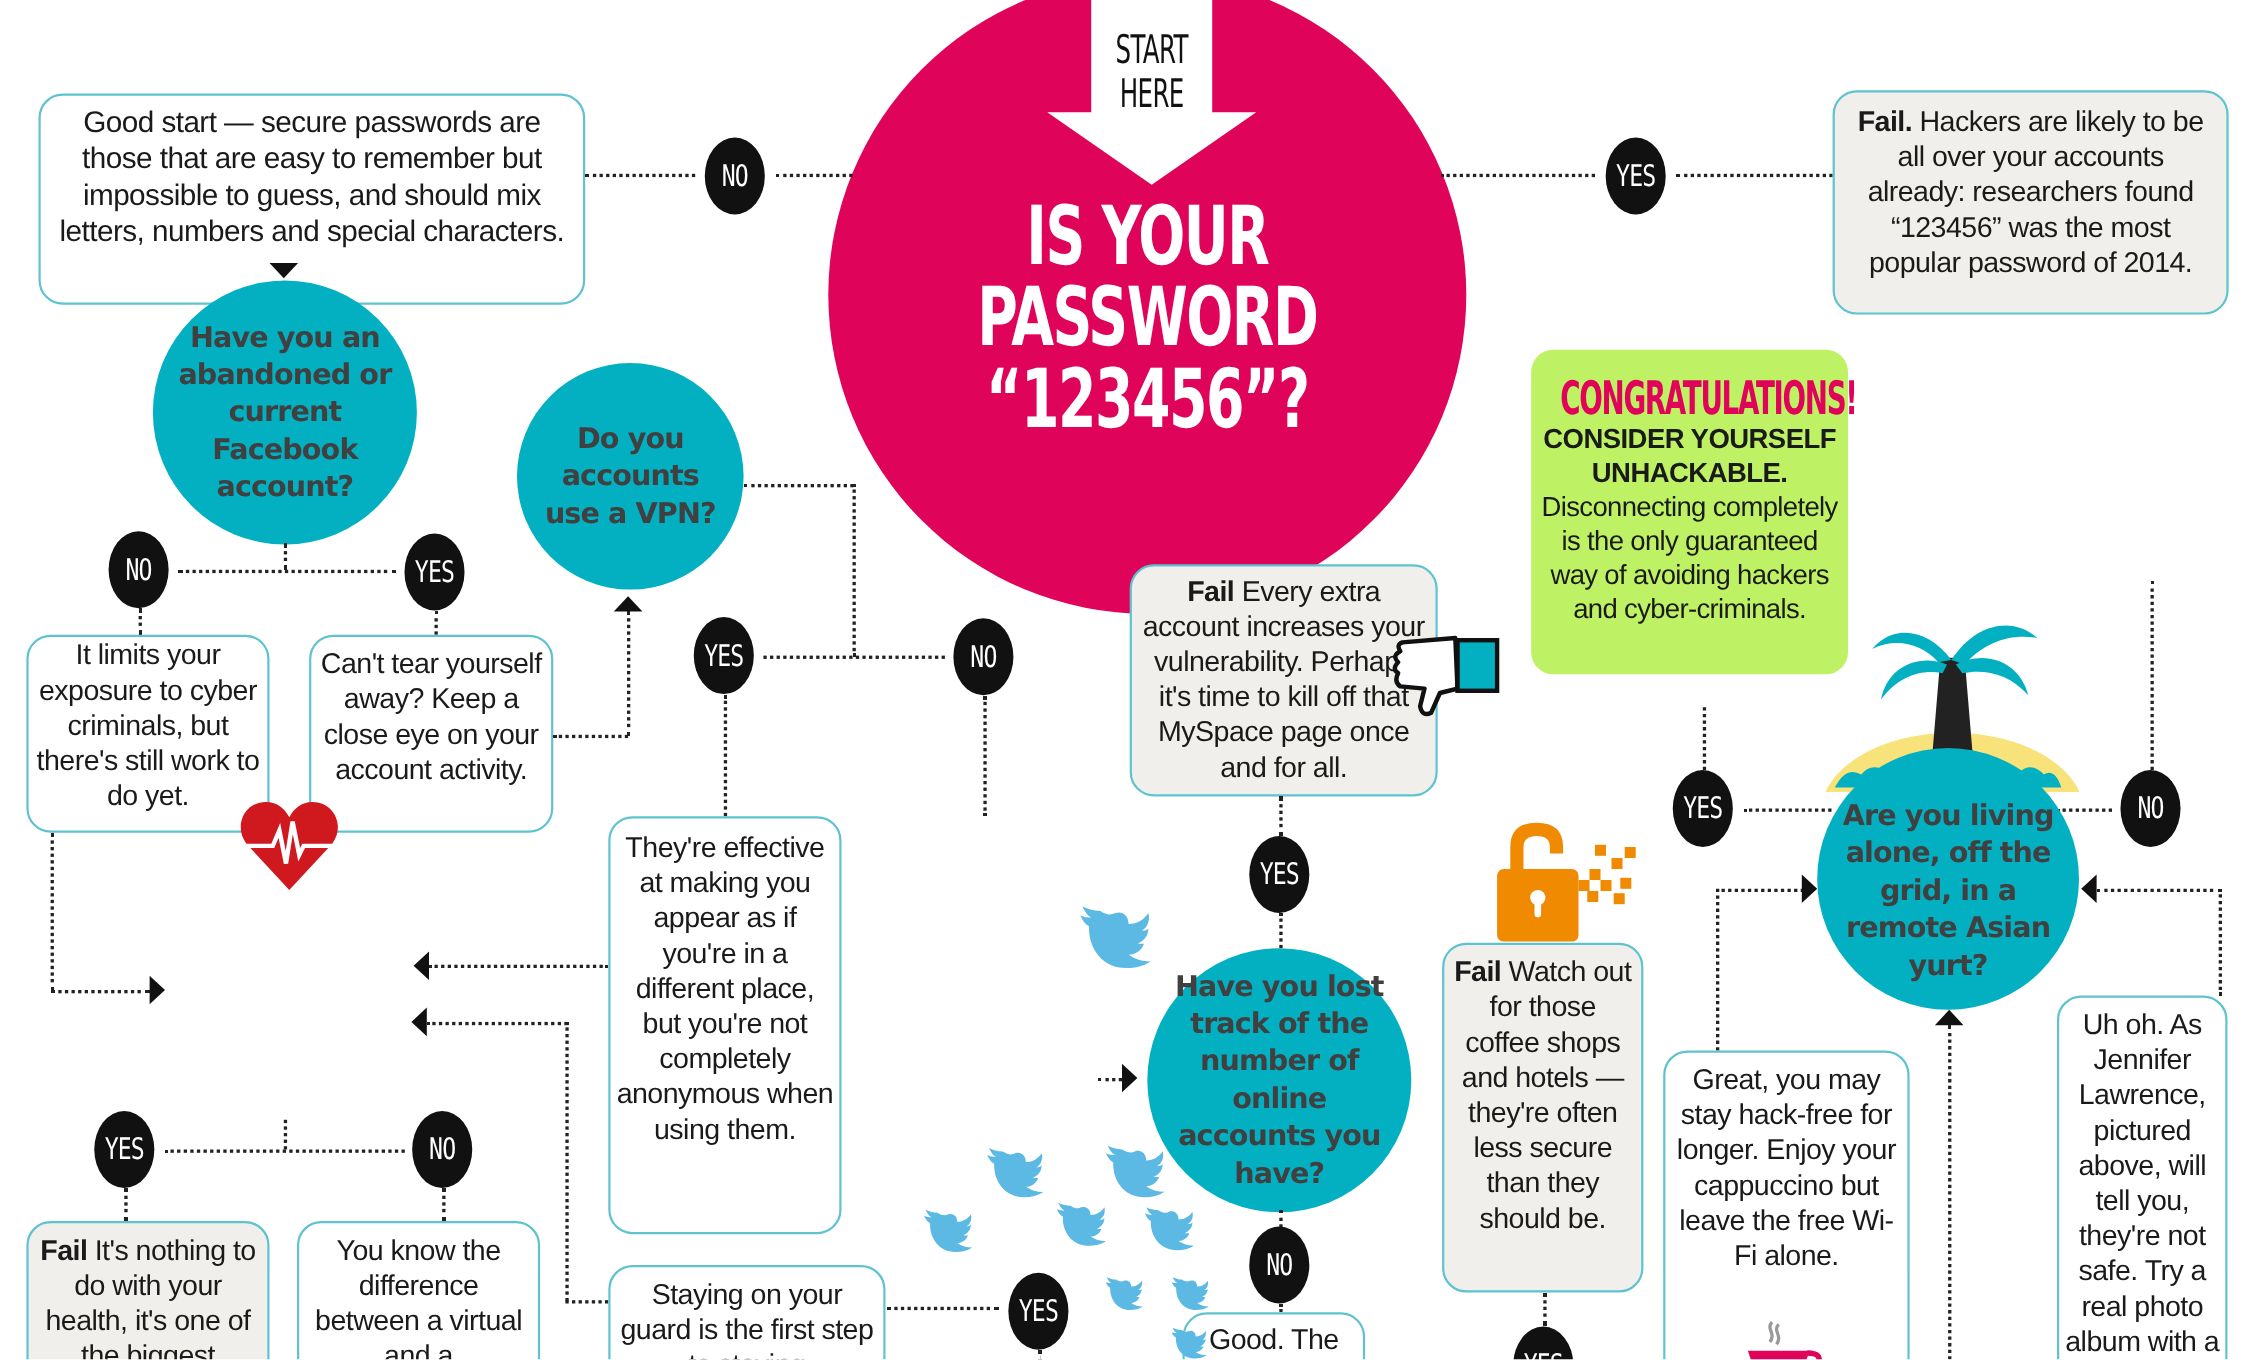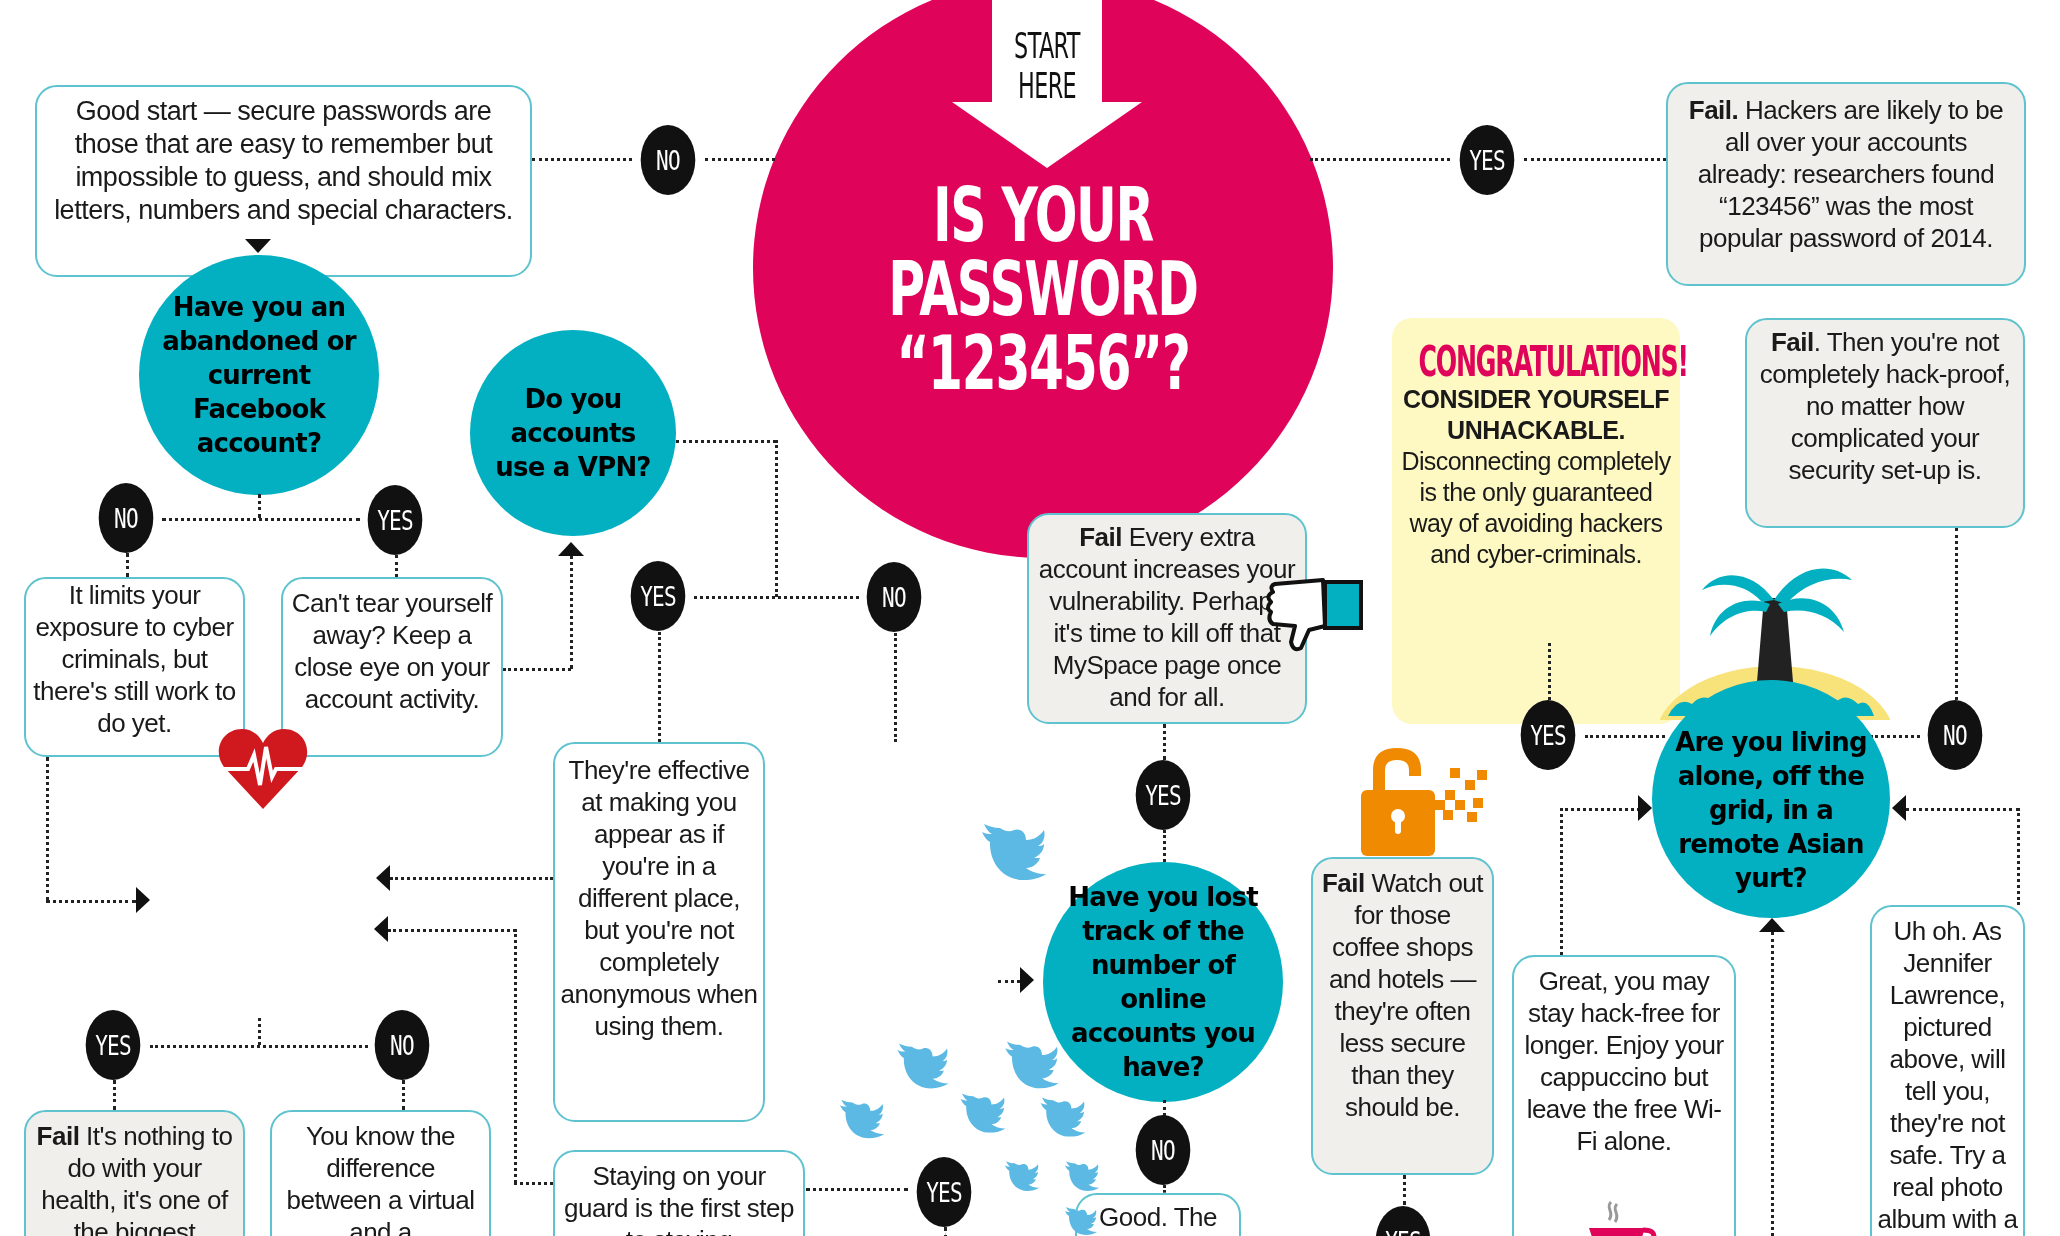--- a/index.html
+++ b/index.html
@@ -1,35 +1,35 @@
 <!DOCTYPE html>
 <html><head>
 <meta charset="utf-8">
 <style>
   html, body { margin:0; padding:0; background:#ffffff; }
   #canvas { position:relative; width:2060px; height:1236px; overflow:hidden; background:#ffffff; font-family:"DejaVu Sans", sans-serif; }
   .box { position:absolute; box-sizing:border-box; border:2px solid #5ec3cf; border-radius:22px; background:#ffffff; color:#1a1a1a; text-align:center; font-size:26px; line-height:32px; padding:10px 10px; font-family:"Liberation Sans", sans-serif; letter-spacing:-0.5px; }
   .box.grey { background:#f1efeb; }
   .box b { font-weight:bold;margin-top:48px; }
-  .q { position:absolute; box-sizing:border-box; border-radius:50%; background:#03b0c2; color:#000000; display:flex; align-items:center; justify-content:center; text-align:center; font-weight:bold; font-family:"DejaVu Sans", sans-serif; font-size:26px; line-height:34px; letter-spacing:-0.8px; }
+  .q { position:absolute; box-sizing:border-box; border-radius:50%; background:#03b0c2; color:#404040; display:flex; align-items:center; justify-content:center; text-align:center; font-weight:bold; font-family:"DejaVu Sans", sans-serif; font-size:26px; line-height:34px; letter-spacing:-0.8px; }
   .q span { display:block; padding:0 14px; }
   .yn { position:absolute; width:70px; height:70px; border-radius:50%; background:#111111; color:#ffffff; display:flex; align-items:center; justify-content:center; font-family:"DejaVu Sans Mono", monospace; font-size:27px; letter-spacing:-1px; transform:scaleX(0.78); }
   .yn span { display:block; }
   .hd { position:absolute; border-top:3px dotted #222; height:0; }
   .vd { position:absolute; border-left:3px dotted #222; width:0; }
   .arrow { position:absolute; width:0; height:0; }
   .arr-down { border-left:13px solid transparent; border-right:13px solid transparent; border-top:14px solid #111; }
   .arr-up { border-left:13px solid transparent; border-right:13px solid transparent; border-bottom:14px solid #111; }
   .arr-right { border-top:13px solid transparent; border-bottom:13px solid transparent; border-left:14px solid #111; }
   .arr-left { border-top:13px solid transparent; border-bottom:13px solid transparent; border-right:14px solid #111; }
   #pink { position:absolute; left:753px; top:-22px; width:580px; height:580px; border-radius:50%; background:#e0035a; }
   #start-arrow { position:absolute; left:952px; top:0; width:190px; height:180px; }
   #start-text { position:absolute; left:952px; top:26px; width:190px; text-align:center; font-family:"DejaVu Sans", sans-serif; font-size:36px; line-height:40px; color:#111; transform:scaleX(0.62); letter-spacing:-1px; }
   #main-q { position:absolute; left:780px; top:178px; width:526px; text-align:center; color:#fff; font-family:"DejaVu Sans", sans-serif; font-weight:bold; font-size:74px; line-height:74px; transform:scaleX(0.68); letter-spacing:-2px; }
-  #congrats { position:absolute; left:1392px; top:318px; width:288px; height:406px; background:#fef9c3; border-radius:20px; box-sizing:border-box; padding:22px 8px; text-align:center; font-family:"Liberation Sans", sans-serif; color:#1a1a1a; }
+  #congrats { position:absolute; left:1392px; top:318px; width:288px; height:295px; background:#bef264; border-radius:20px; box-sizing:border-box; padding:22px 8px; text-align:center; font-family:"Liberation Sans", sans-serif; color:#1a1a1a; }
   #congrats .ctitle { color:#e0035a; font-weight:bold; font-size:42px; line-height:44px; font-family:"DejaVu Sans", sans-serif; transform:scaleX(0.6); letter-spacing:-2px; white-space:nowrap; margin:0 -60px; }
   #congrats .csub { font-weight:bold; font-size:25px; line-height:31px; letter-spacing:-0.5px; }
   #congrats .cbody { font-size:25px; line-height:31px; letter-spacing:-0.6px; }
   .bird { position:absolute; }
 </style>
 </head>
 <body>
 
 <div id="canvas">
 
@@ -244,23 +244,20 @@
   <div class="vd" style="left:1403px;top:1175px;height:30px;"></div>
   <div class="yn" style="left:1368px;top:1206px;">
       <span>YES</span>
     </div>
 
   <div id="congrats">
     <div class="ctitle">CONGRATULATIONS!</div>
     <div class="csub">CONSIDER YOURSELF UNHACKABLE.</div>
     <div class="cbody">Disconnecting completely is the only guaranteed way of avoiding hackers and cyber-criminals.</div>
   </div>
-  <div class="box grey" style="left:1745px;top:318px;width:280px;height:210px;padding:6px 10px;">
-    <b>Fail</b><span>. Then you're not completely hack-proof, no matter how complicated your security set-up is.</span>
-  </div>
 
   <div class="vd" style="left:1548px;top:643px;height:57px;"></div>
   <div class="yn" style="left:1513px;top:700px;">
       <span>YES</span>
     </div>
   <div class="hd" style="left:1585px;top:735px;width:80px;"></div>
   <div class="vd" style="left:1955px;top:528px;height:172px;"></div>
   <div class="yn" style="left:1920px;top:700px;">
       <span>NO</span>
     </div>

